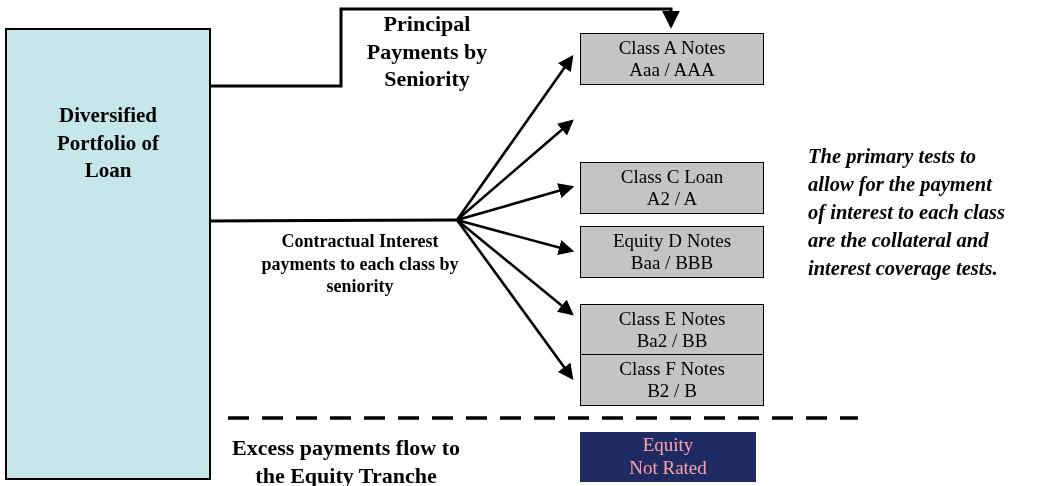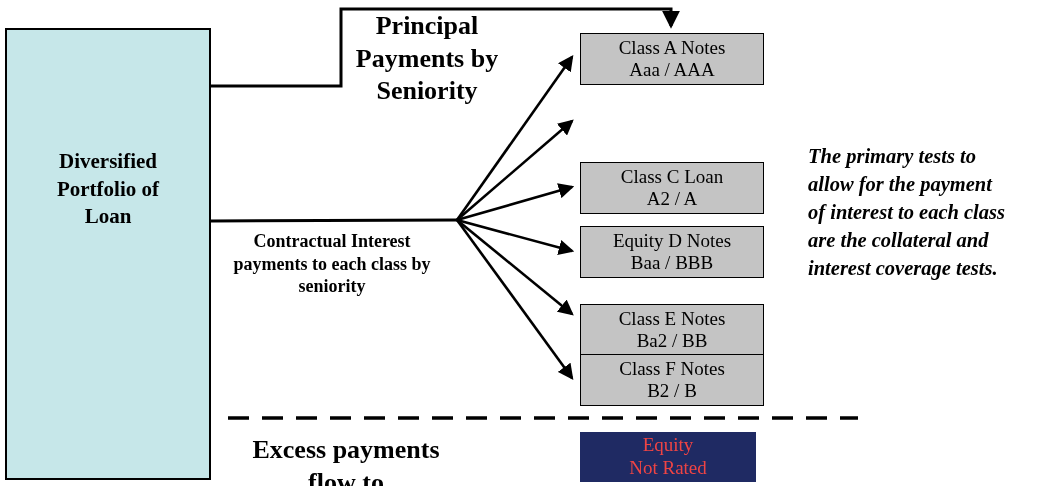--- a/index.html
+++ b/index.html
@@ -14,21 +14,21 @@
   .abs{position:absolute;}
   .pre{white-space:pre-line;}
 
   
   .portfolio-box{
     left:5px;top:28px;width:206px;height:452px;
     background:#c6e7e9;
     border:2px solid #000;
     box-sizing:border-box;
     display:flex;flex-direction:column;align-items:center;
-    padding-top:118px;
+    padding-top:72px;
     gap:76px;
     text-align:center;
   }
   .portfolio-box .txt{
     font-weight:bold;font-size:21px;line-height:1.32;
   }
 
   
   .note-box{
     left:580px;width:184px;height:52px;
@@ -37,34 +37,34 @@
     box-sizing:border-box;
     display:flex;flex-direction:column;justify-content:center;align-items:center;
     text-align:center;
     font-size:19px;line-height:1.18;
   }
 
   
   .equity-box{
     left:580px;top:432px;width:176px;height:50px;
     background:#1f2a63;
-    color:#ef4444;
+    color:#fca5a5;
     border:1px solid #1f2a63;
     box-sizing:border-box;
     display:flex;flex-direction:column;justify-content:center;align-items:center;
     text-align:center;
     font-size:19px;line-height:1.2;
   }
 
   
   .flow-label{
-    font-weight:bold;font-size:26px;line-height:1.25;text-align:center;
+    font-weight:bold;font-size:22px;line-height:1.25;text-align:center;
   }
   .principal-label{left:350px;top:10px;width:154px;}
-  .interest-label{left:212px;top:230px;width:240px;font-size:18px;}
+  .interest-label{left:240px;top:230px;width:240px;font-size:18px;}
   .excess-label{left:228px;top:434px;width:236px;text-align:center;}
 
   
   .annotation{
     left:808px;top:142px;width:238px;
     font-weight:bold;font-style:italic;
     font-size:20.5px;line-height:1.37;
     text-align:left;
   }
 

